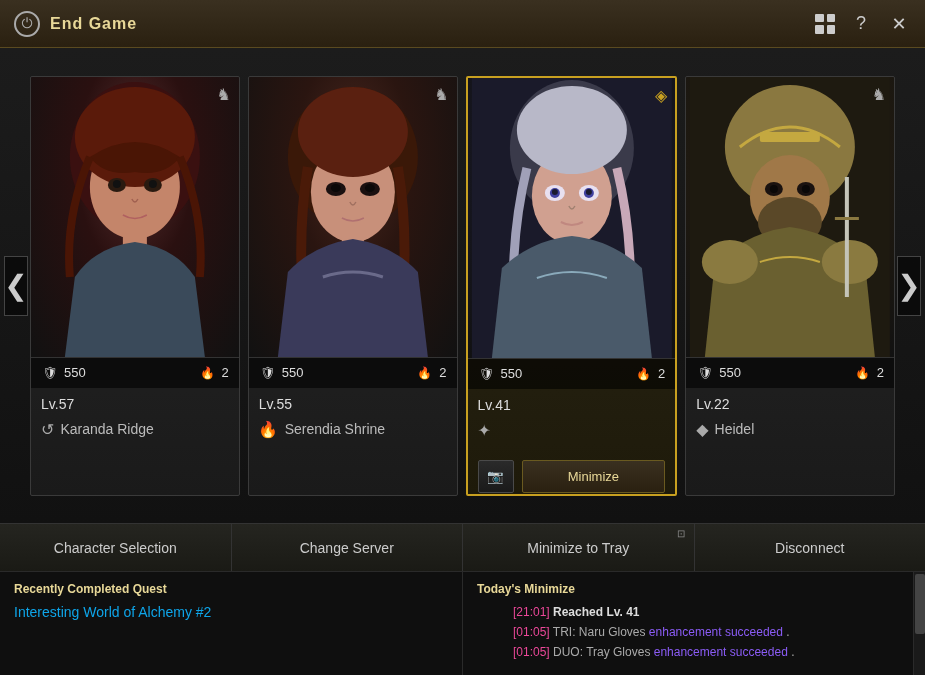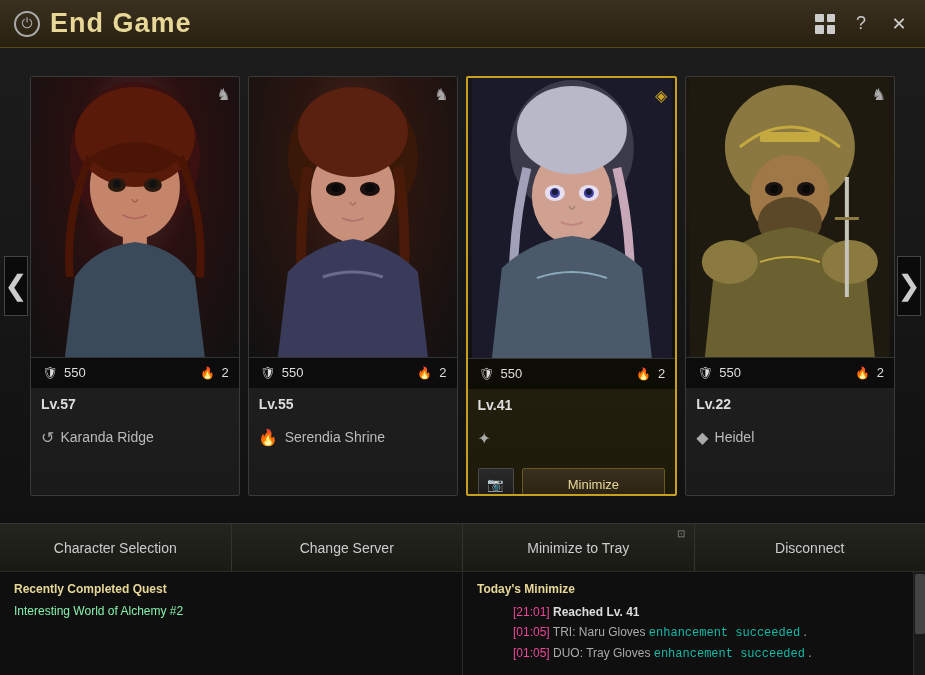--- a/index.html
+++ b/index.html
@@ -32,21 +32,21 @@
       height: 26px;
       border: 2px solid #aaa;
       border-radius: 50%;
       display: flex;
       align-items: center;
       justify-content: center;
       color: #aaa;
       font-size: 14px;
     }
     .title-text {
-      font-size: 27px;
+      font-size: 16px;
       font-weight: bold;
       color: #e8d898;
       letter-spacing: 1px;
     }
     .title-bar-right {
       display: flex;
       align-items: center;
       gap: 14px;
     }
     .title-btn {
@@ -190,23 +190,23 @@
       align-items: center;
       justify-content: center;
       font-size: 12px;
     }
 
     .card-info {
       padding: 8px 10px;
     }
     .card-level {
       font-size: 14px;
-      font-weight: bold;
+      font-weight: normal;
       color: #ddd;
-      margin-bottom: 16px;
+      margin-bottom: 8px;
     }
     .card-location {
       display: flex;
       align-items: center;
       gap: 6px;
       margin-bottom: 4px;
     }
     .location-icon {
       font-size: 16px;
       color: #aaa;
@@ -286,22 +286,22 @@
       border-right: 1px solid #2a2a2a;
       overflow: hidden;
     }
     .panel-title {
       font-size: 12px;
       font-weight: bold;
       color: #e8d898;
       margin-bottom: 8px;
     }
     .quest-item {
-      font-size: 12px;
-      color: #86efac;
+      font-size: 14px;
+      color: #0ea5e9;
       margin-bottom: 4px;
       cursor: pointer;
     }
 
     .journal-panel {
       flex: 1;
       padding: 10px 14px;
       overflow: hidden;
       position: relative;
     }
@@ -329,23 +329,22 @@
     }
     .journal-time {
       color: #ec4899;
       margin-left: 36px;
     }
     .journal-bold {
       color: #ddd;
       font-weight: bold;
     }
     .journal-link {
-      color: #14b8a6;
-      cursor: pointer;
-      font-family: Liberation Mono, monospace;
+      color: #8b5cf6;
+      cursor: pointer;
     }
   </style>
 </head>
 <body>
 
 <div class="title-bar">
   <div class="title-bar-left">
     <div class="title-power-icon">
       <span>⏻</span>
     </div>

